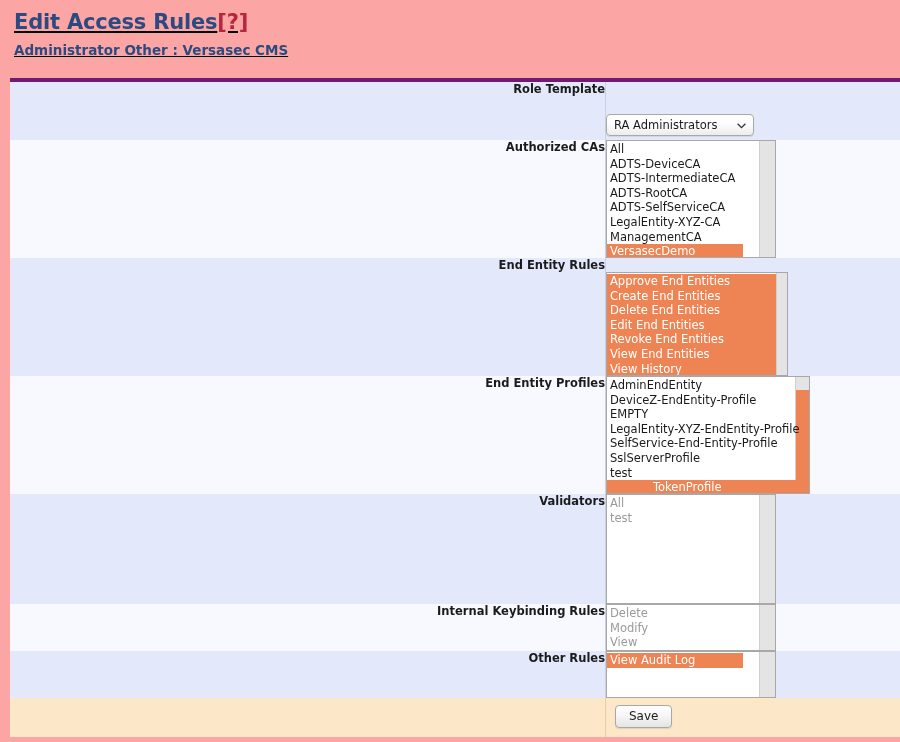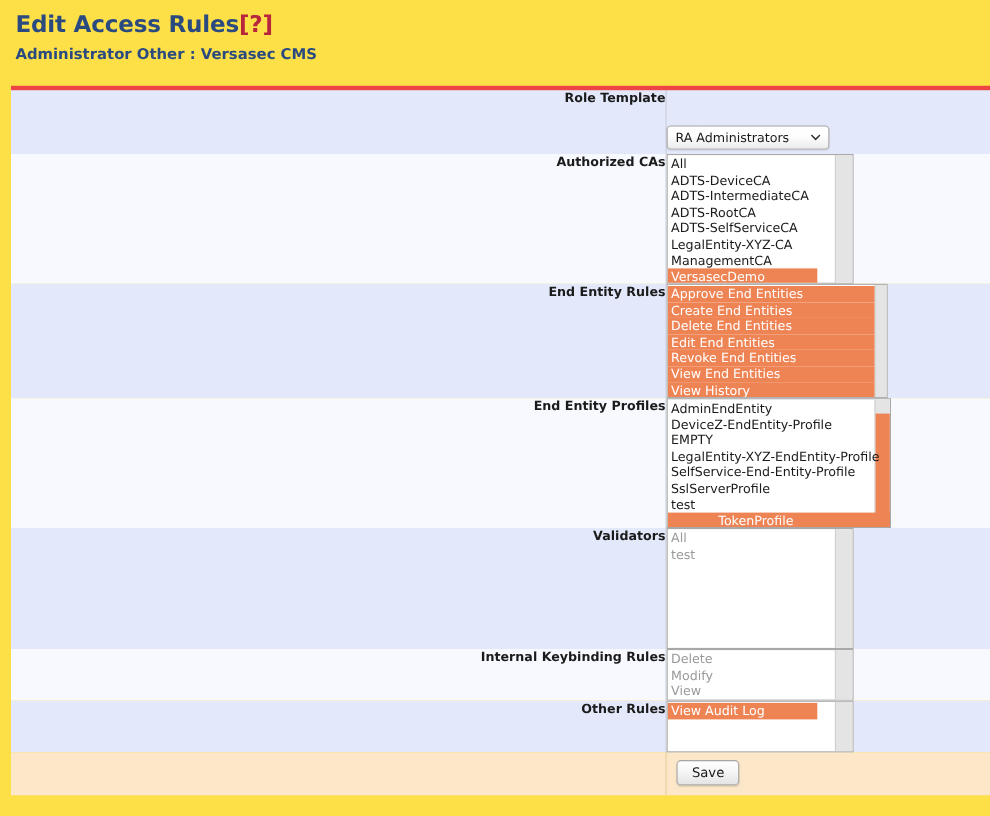--- a/index.html
+++ b/index.html
@@ -9,21 +9,22 @@
     width: 900px;
     height: 742px;
     overflow: hidden;
     font-family: "DejaVu Sans", "Liberation Sans", sans-serif;
   }
 
   .page {
     position: relative;
     width: 900px;
     height: 742px;
-    background: #fde047;
+    background: #fca5a5;
+    text-decoration: underline;
   }
 
   
   .title {
     margin: 0;
     padding: 10px 0 0 14px;
     font-size: 21px;
     font-weight: bold;
     color: #2b4b80;
     letter-spacing: -0.2px;
@@ -45,21 +46,21 @@
   .form-wrap {
     position: absolute;
     top: 78px;
     left: 10px;
     width: 890px;
   }
   table.access {
     border-collapse: collapse;
     width: 890px;
     table-layout: fixed;
-    border-top: 4px solid #ef4444;
+    border-top: 4px solid #701a75;
   }
   table.access td {
     padding: 0;
     vertical-align: top;
   }
   tr.row-a td { background: #e3e8fa; }
   tr.row-b td { background: #f7f9fe; }
   tr.row-footer td { background: #fce8c8; }
 
   td.label-cell {
@@ -142,21 +143,21 @@
     background: #ee8354;
     color: #ffffff;
   }
   .listbox.disabled .opt {
     color: #9a9a9a;
   }
 
   
   #ca-list { width: 170px; height: 118px; }
   
-  #eer-list { width: 201px; height: 104px; }
+  #eer-list { width: 182px; height: 104px; margin-top: 14px; }
   #eer-list .items { margin-right: 11px; }
   #eer-list .scrolltrack { width: 10px; }
   
   #eep-list { width: 204px; height: 118px; }
   #eep-list .scrolltrack { width: 13px; }
   #eep-list .items { margin-right: 0; }
   #eep-list .opt { padding-left: 3px; }
   #eep-list .opt.sel { width: 204px; padding-left: 46px; }
   #eep-list .fillbar {
     position: absolute;

